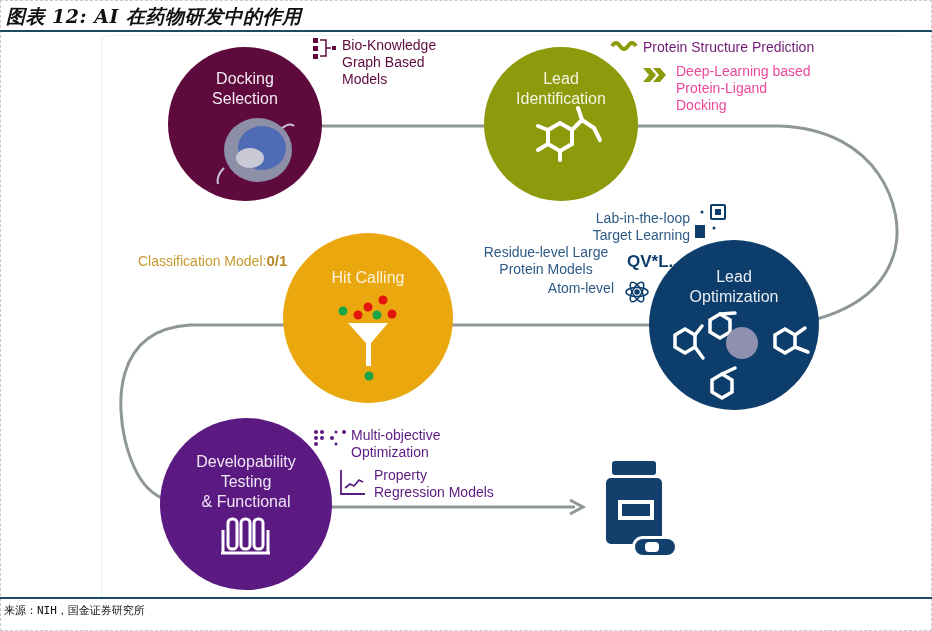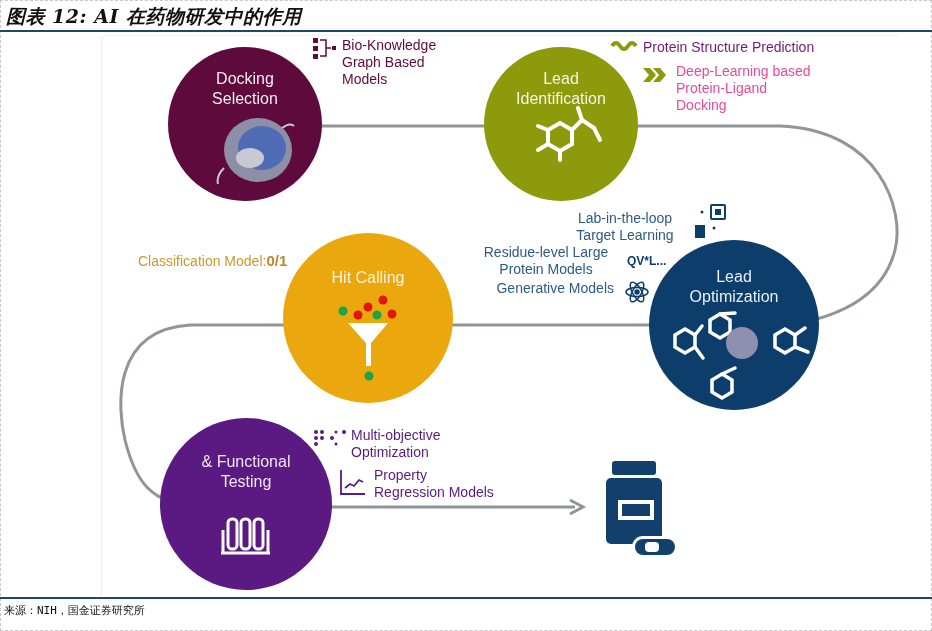--- a/index.html
+++ b/index.html
@@ -176,48 +176,49 @@
   <div>Identification</div>
 </div>
 <div class="circle-lbl" style="left:674px; top:267px; width:120px; color:#e8eef5;">
   <div>Lead</div>
   <div>Optimization</div>
 </div>
 <div class="circle-lbl" style="left:308px; top:268px; width:120px; color:#fbf2dd;">
   <div>Hit Calling</div>
 </div>
 <div class="circle-lbl" style="left:181px; top:452px; width:130px; color:#efe6f4;">
+  <div>Developability</div>
+  <div>Testing</div>
   <div>&amp; Functional</div>
-  <div>Testing</div>
 </div>
 
 <div class="lbl" style="left:342px; top:37px; color:#5e0a3c;">
   <div>Bio-Knowledge</div>
   <div>Graph Based</div>
   <div>Models</div>
 </div>
 
 <div class="lbl" style="left:643px; top:39px; color:#701a75;">Protein Structure Prediction</div>
 <div class="lbl" style="left:676px; top:63px; color:#ec4899;">
   <div>Deep-Learning based</div>
   <div>Protein-Ligand</div>
   <div>Docking</div>
 </div>
 
-<div class="lbl" style="left:560px; top:210px; width:130px; text-align:center; color:#2d5a86;">
+<div class="lbl" style="left:560px; top:210px; width:130px; text-align:right; color:#2d5a86;">
   <div>Lab-in-the-loop</div>
   <div>Target Learning</div>
 </div>
 <div class="lbl" style="left:470px; top:244px; width:152px; text-align:center; color:#2d5a86;">
   <div>Residue-level Large</div>
   <div>Protein Models</div>
 </div>
-<div class="lbl" style="left:627px; top:253px; font-size:12px; font-weight:bold; color:#0d3d6b;">QV*L...</div>
+<div class="lbl" style="left:627px; top:253px; font-size:17px; font-weight:bold; color:#0d3d6b;">QV*L...</div>
 <div class="lbl" style="left:470px; top:280px; width:144px; text-align:right; color:#2d5a86;">
-  <div>Generative Models</div>
+  <div>Atom-level</div>
 </div>
 
 <div class="lbl" style="left:138px; top:252px; color:#c79a2e;">
   <span>Classification Model:</span><span style="font-weight:bold; font-size:15px; color:#b9892a;">0/1</span>
 </div>
 
 <div class="lbl" style="left:351px; top:427px; color:#5b1a82;">
   <div>Multi-objective</div>
   <div>Optimization</div>
 </div>

